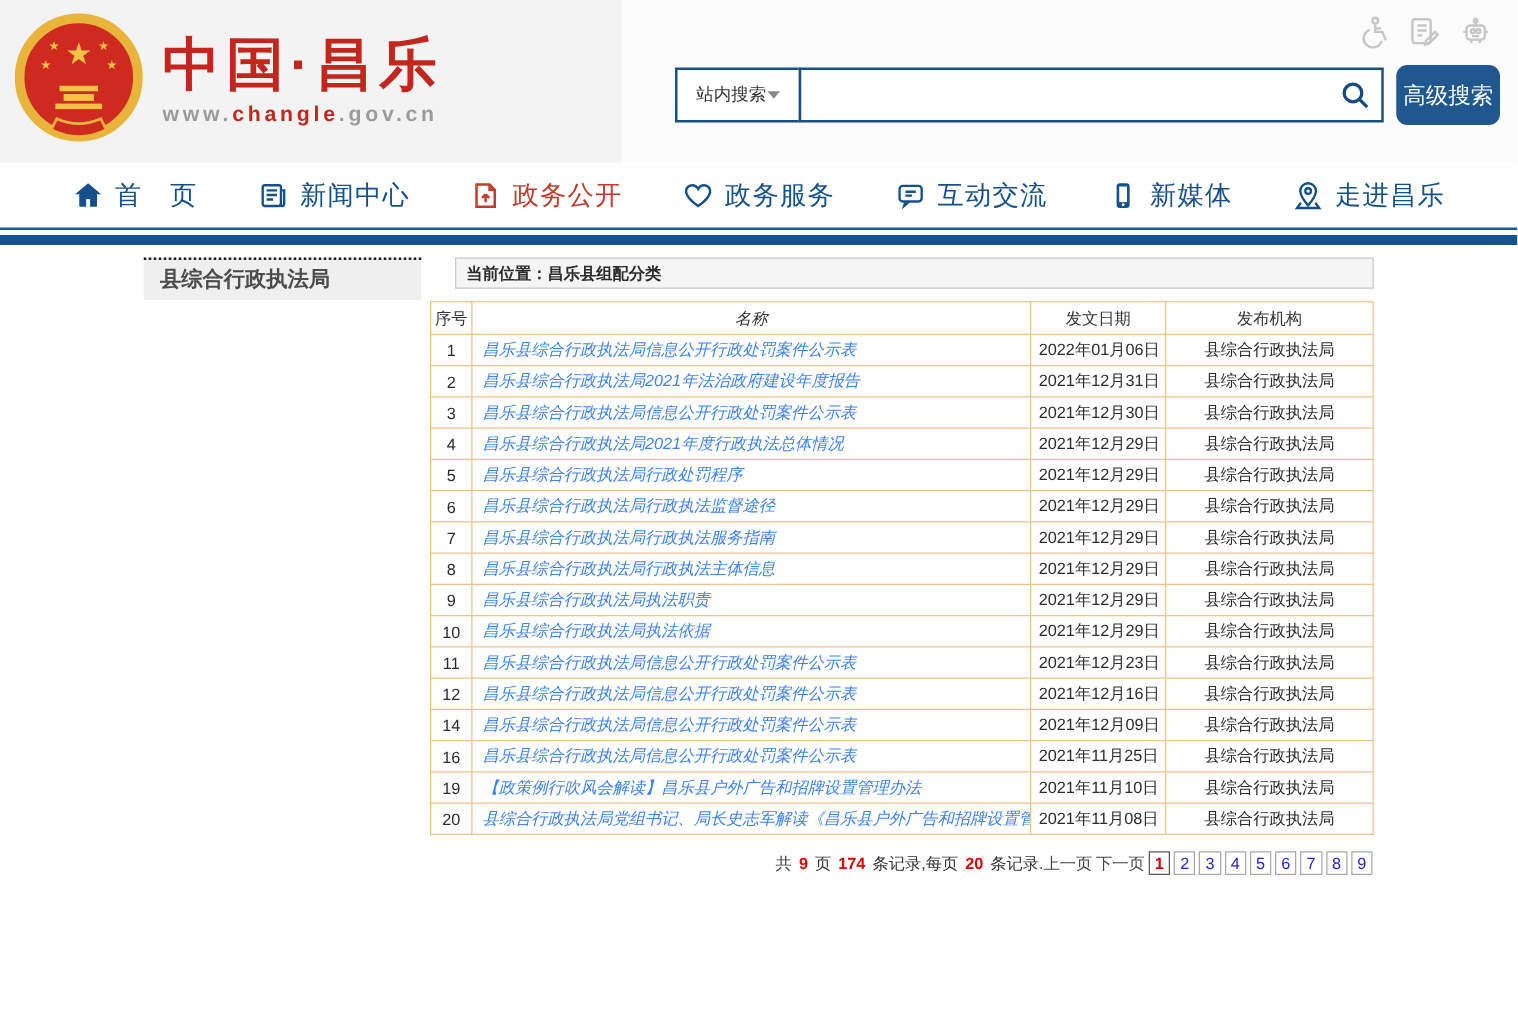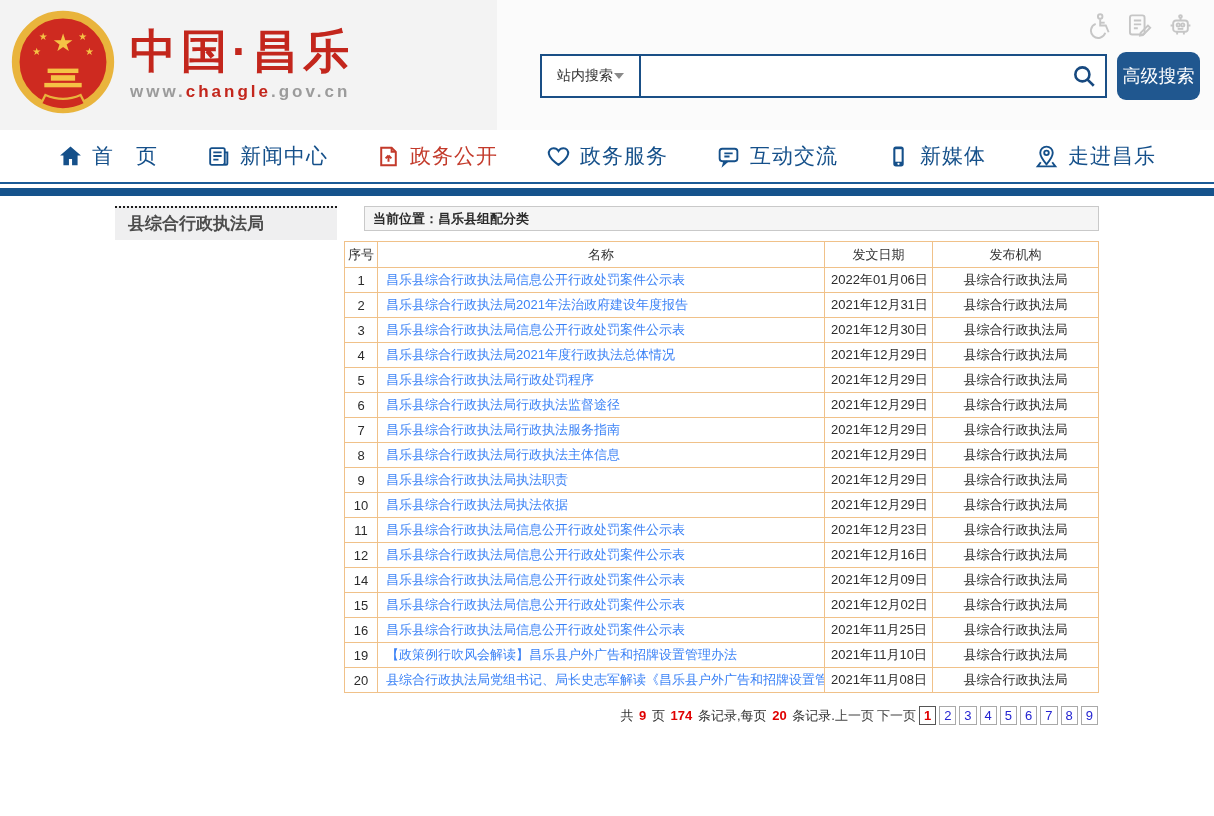--- a/index.html
+++ b/index.html
@@ -53,21 +53,21 @@
 
   .main { margin-left:7px; width:755px; }
   .breadcrumb { height:25px; line-height:23px; background:#f5f5f5; border:1px solid #c9c9c9;
     font-size:13px; font-weight:bold; color:#2b2b2b; padding-left:8px;margin-left:20px; }
 
   table.doc { border-collapse:collapse; width:754px; margin-top:10px; table-layout:fixed; }
   table.doc th, table.doc td { border:1px solid #f0c189; }
   table.doc th { height:26px; font-size:13px; font-weight:normal; color:#333; text-align:center; background:#fff; }
   table.doc td { height:25px; font-size:13px; color:#2b2b2b; overflow:hidden; white-space:nowrap; }
   .c-no { width:33px; text-align:center; }
-  .c-title { width:447px; padding-left:8px; }
+  .c-title { width:447px; padding-left:8px;font-style:italic; }
   .c-date { width:108px; padding-left:6px; }
   .c-agency { width:166px; text-align:center; }
   a.doc-link { color:#3b82f6; text-decoration:none; cursor:pointer; }
 
   .pager { margin-top:13px; width:754px; display:flex; justify-content:flex-end;
     align-items:center; font-size:13px; color:#333; }
   .pager-left b { color:#e00000; font-weight:bold; padding:0 2px; }
   .pager-right { display:flex; align-items:center; gap:3px; }
   .pg-nav { color:#444; cursor:pointer; }
   .page-num { display:inline-block; min-width:9px; text-align:center; border:1px solid #a9a9a9;
@@ -285,26 +285,20 @@
           <tr>
             <td class="c-no">12</td>
             <td class="c-title"><a class="doc-link">昌乐县综合行政执法局信息公开行政处罚案件公示表</a></td>
             <td class="c-date">2021年12月16日</td>
             <td class="c-agency">县综合行政执法局</td>
           </tr>
           <tr>
             <td class="c-no">14</td>
             <td class="c-title"><a class="doc-link">昌乐县综合行政执法局信息公开行政处罚案件公示表</a></td>
             <td class="c-date">2021年12月09日</td>
-            <td class="c-agency">县综合行政执法局</td>
-          </tr>
-          <tr>
-            <td class="c-no">15</td>
-            <td class="c-title"><a class="doc-link">昌乐县综合行政执法局信息公开行政处罚案件公示表</a></td>
-            <td class="c-date">2021年12月02日</td>
             <td class="c-agency">县综合行政执法局</td>
           </tr>
           <tr>
             <td class="c-no">16</td>
             <td class="c-title"><a class="doc-link">昌乐县综合行政执法局信息公开行政处罚案件公示表</a></td>
             <td class="c-date">2021年11月25日</td>
             <td class="c-agency">县综合行政执法局</td>
           </tr>
           <tr>
             <td class="c-no">19</td>

